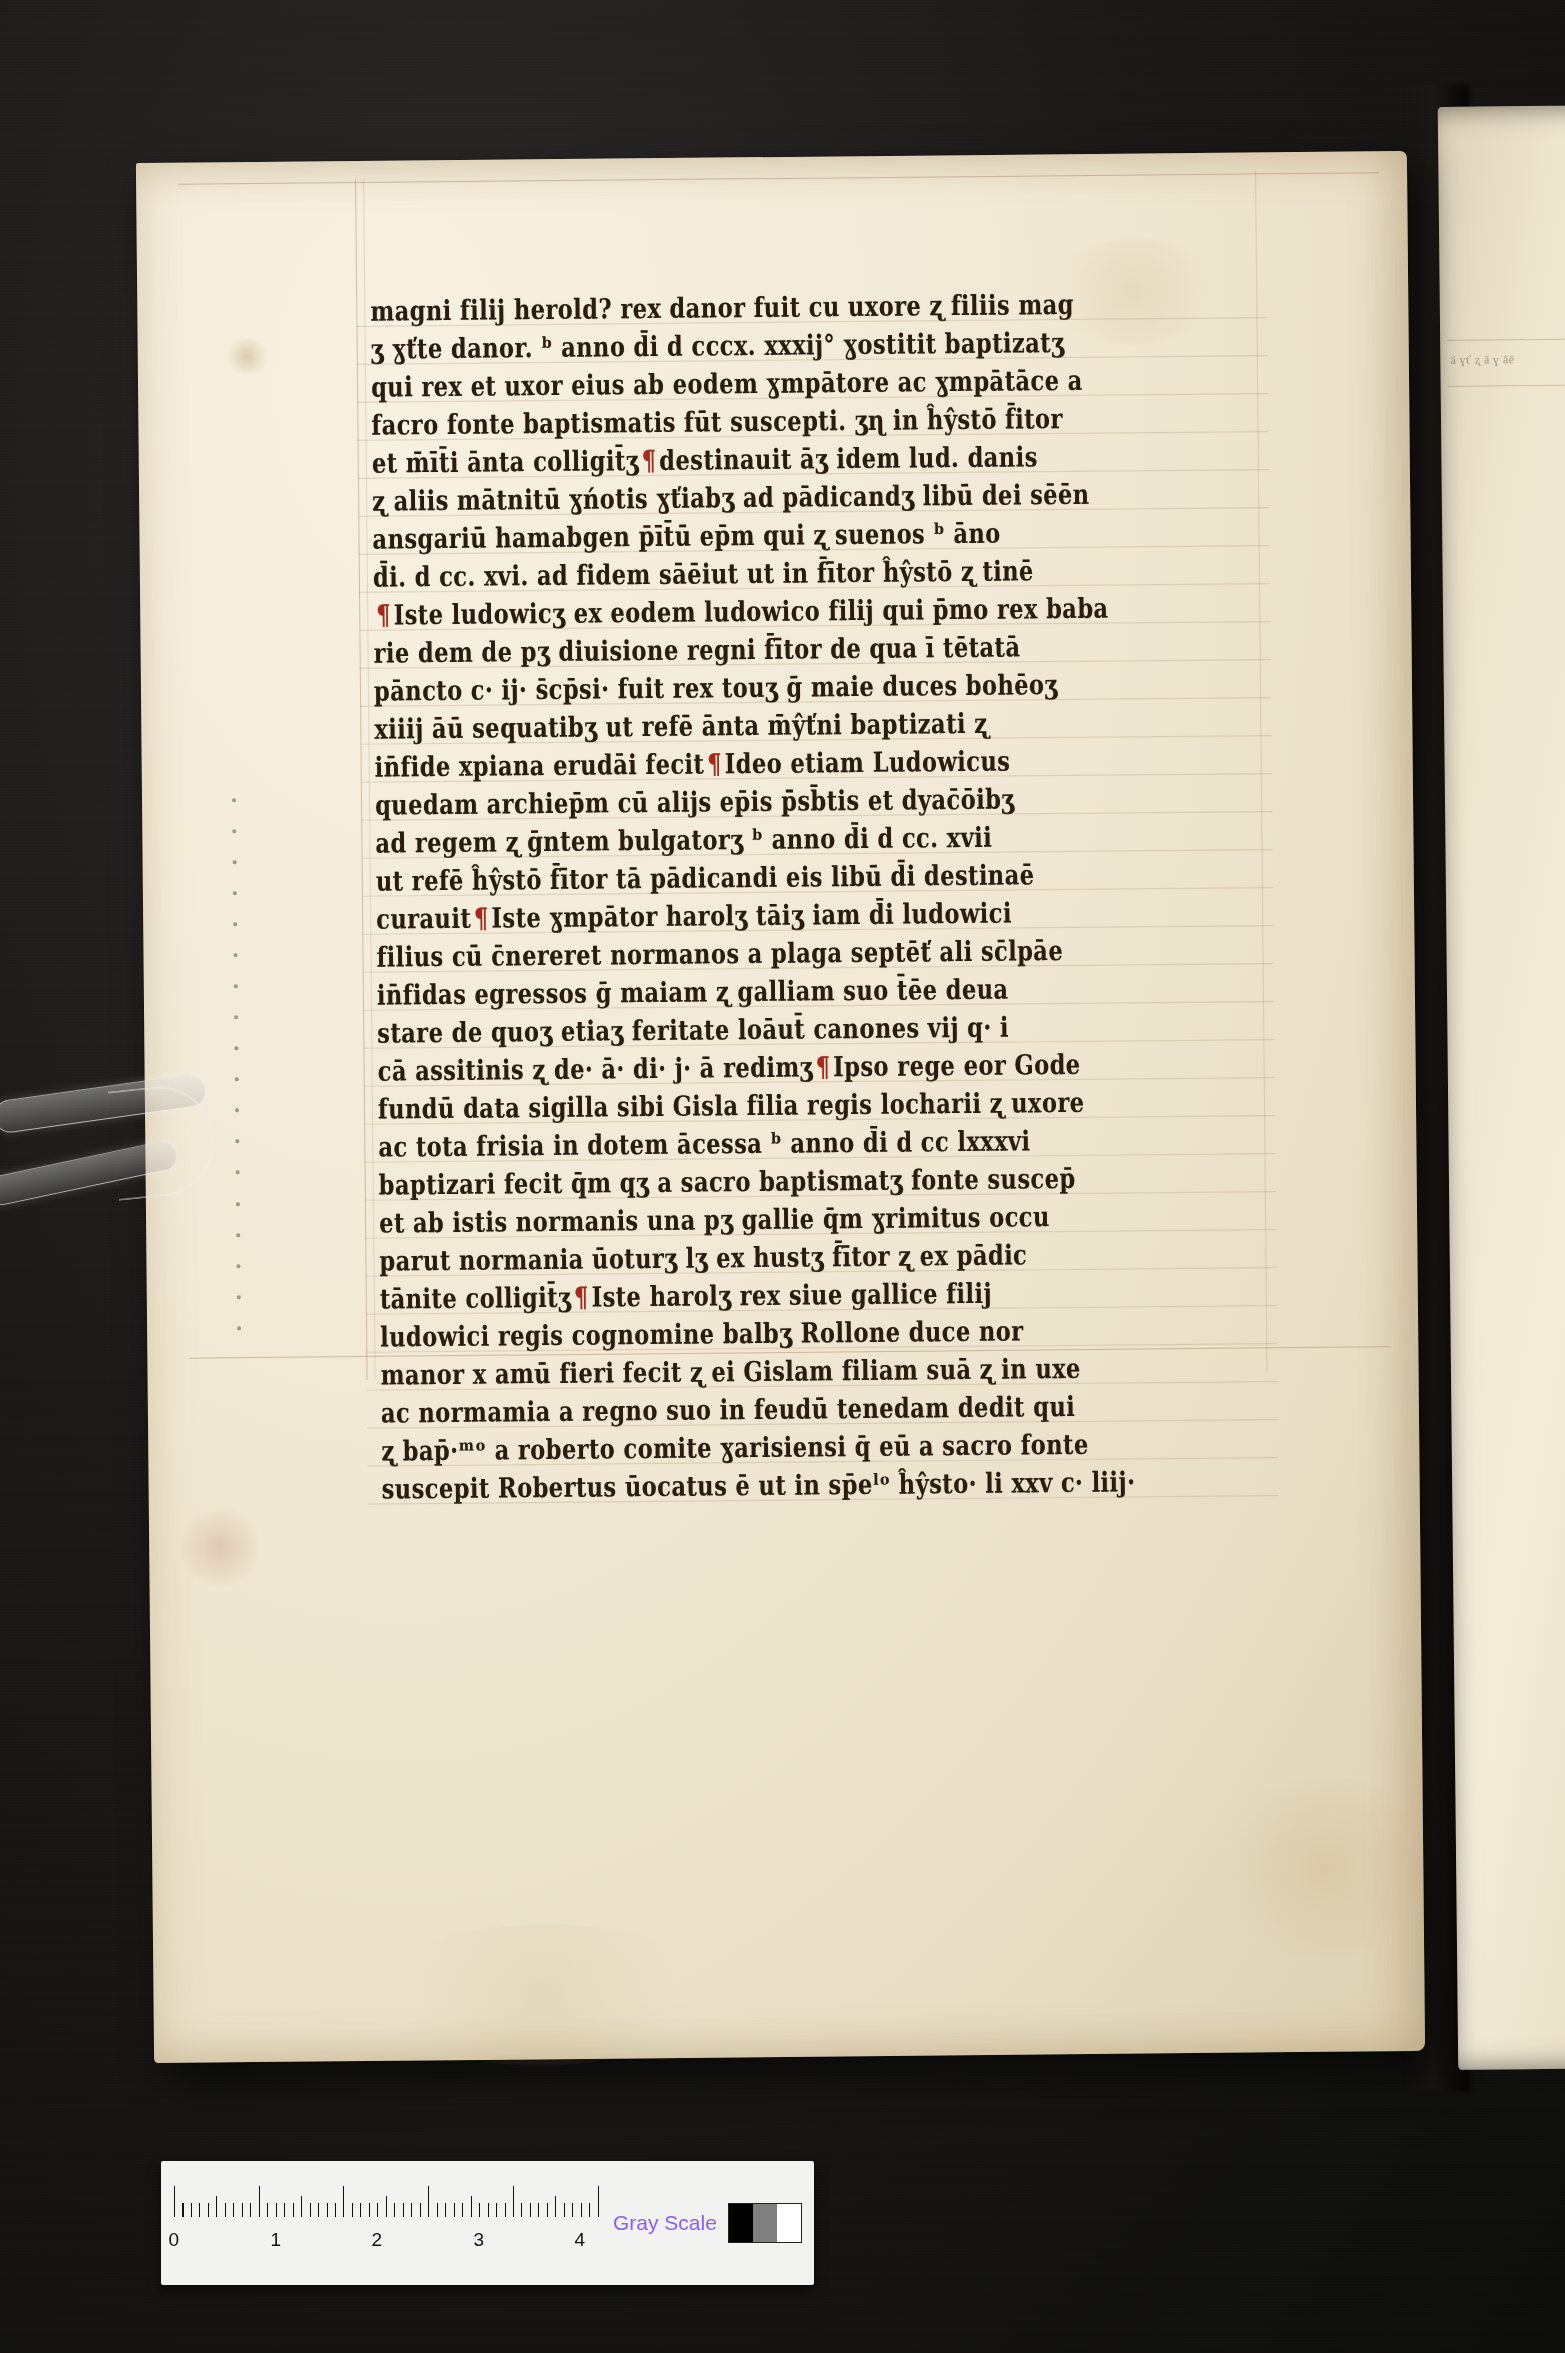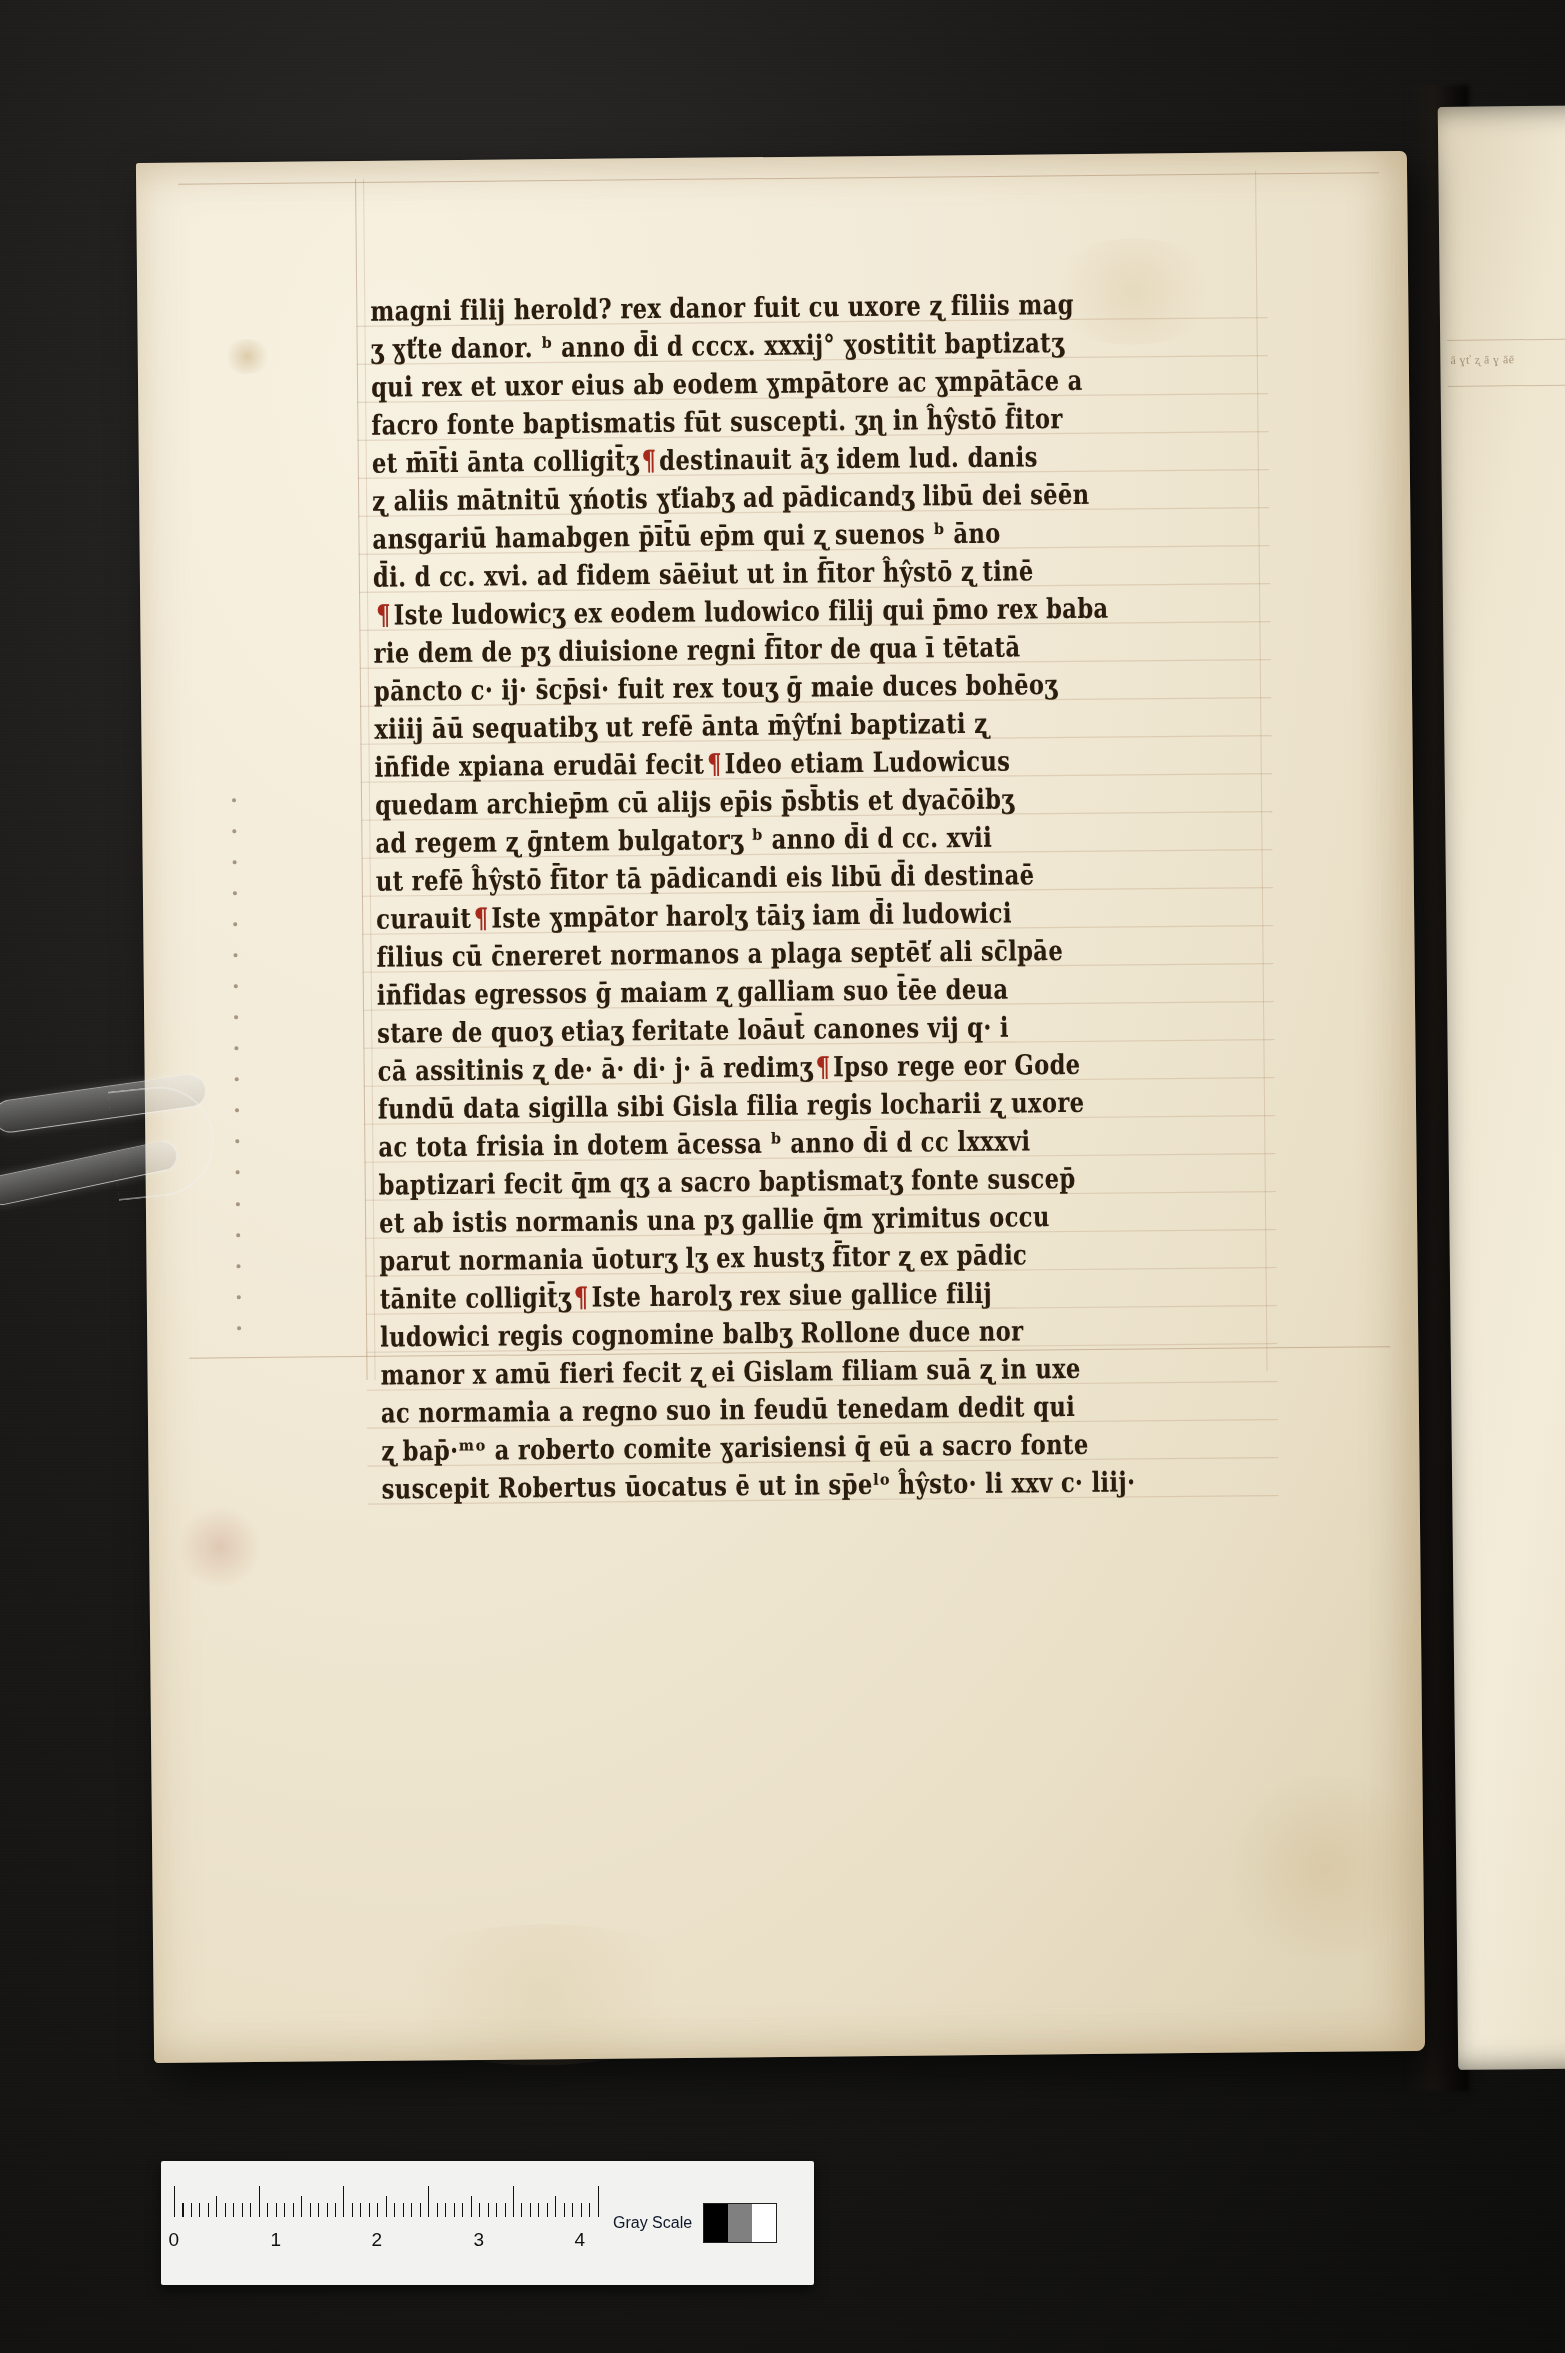--- a/index.html
+++ b/index.html
@@ -235,22 +235,22 @@
   }
   #ruler .num{
     position:absolute;
     font-family:"Liberation Sans", sans-serif;
     font-size: 19px;
     color:#111;
     transform: translateX(-50%);
   }
   #gs-label{
     font-family:"Liberation Sans", sans-serif;
-    font-size: 16px;
-    color:#0f172a;
+    font-size: 21px;
+    color:#8b5cf6;
     margin-right: 11.3px;
   }
   #gs-patches{
     display:flex;
     height: 38px;
     border: 0.7px solid #222;
   }
   #gs-patches div{ width: 24px; height:100%; }
 </style>
 </head>

